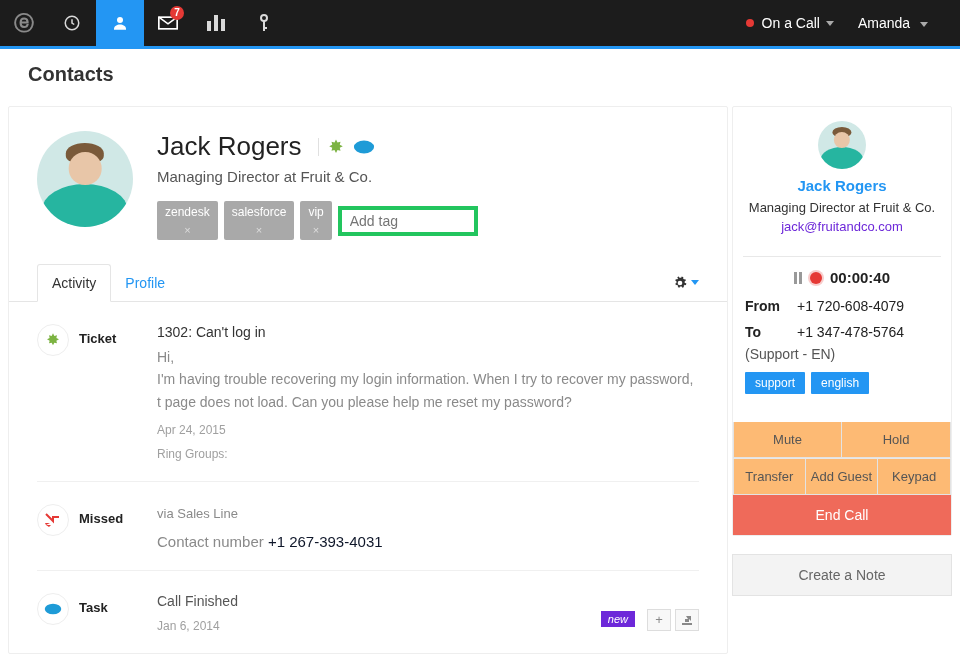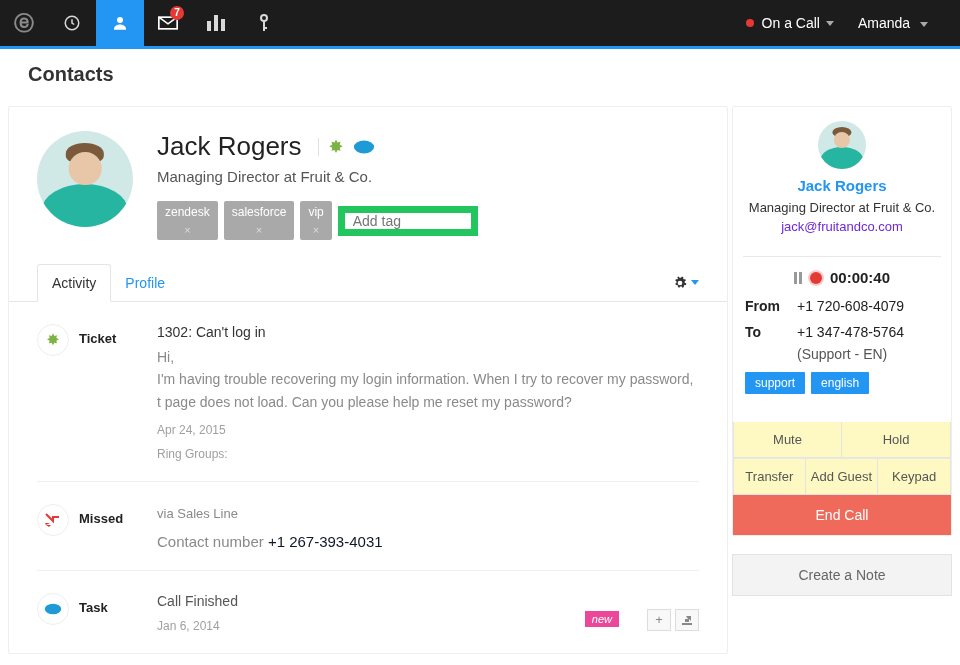--- a/index.html
+++ b/index.html
@@ -26,63 +26,63 @@
   .avatar-face { position: absolute; left: 50%; top: 22%; transform: translateX(-50%); width: 34%; height: 34%; background: #e8c6a8; border-radius: 50%; }
   .avatar-body { position: absolute; left: 50%; bottom: -10%; transform: translateX(-50%); width: 90%; height: 55%; background: #26b5a0; border-radius: 50% 50% 0 0; }
   .avatar-hair { position: absolute; left: 50%; top: 12%; transform: translateX(-50%); width: 40%; height: 22%; background: #7a5a3a; border-radius: 50% 50% 40% 40%; }
   .contact-name { font-size: 26px; font-weight: 400; color: #222; }
   .name-row { display: flex; align-items: center; gap: 12px; }
   .service-icons { display: flex; gap: 8px; align-items: center; padding-left: 8px; border-left: 1px solid #e0e0e0; margin-left: 4px; }
   .contact-title { color: #555; font-size: 15px; margin-top: 6px; }
   .tags-row { margin-top: 16px; display: flex; gap: 6px; align-items: center; }
   .tag-chip { background: #a9a9a9; color: #fff; font-size: 12px; padding: 4px 8px; border-radius: 2px; display: flex; align-items: center; gap: 5px; flex-direction: column; }
   .tag-chip .x { color: #ddd; font-size: 11px; cursor: pointer; }
-  .add-tag-input { border: 7px solid #22c55e; height: 30px; padding: 0 8px; font-size: 14px; width: 140px; color: #888; }
+  .add-tag-input { border: 4px solid #22c55e; height: 30px; padding: 0 8px; font-size: 14px; width: 140px; color: #888; }
   .tabs-row { display: flex; align-items: center; border-bottom: 1px solid #e5e5e5; margin-top: 24px; padding: 0 28px; position: relative; }
   .tab { padding: 10px 14px; font-size: 14px; cursor: pointer; }
   .tab.active { border: 1px solid #e5e5e5; border-bottom: 1px solid #fff; border-radius: 3px 3px 0 0; margin-bottom: -1px; color: #333; }
   .tab.inactive { color: #2396f3; }
   .gear-area { margin-left: auto; color: #333; display: flex; align-items: center; gap: 4px; cursor: pointer; }
   .gear-caret { width: 0; height: 0; border-left: 4px solid transparent; border-right: 4px solid transparent; border-top: 5px solid #2396f3; display: inline-block; }
   .feed { padding: 0 28px; }
   .feed-item { display: flex; padding: 22px 0 0 0; gap: 20px; border-top: 1px solid #f0f0f0; margin-top: 0; }
   .feed-item:first-child { border-top: none; }
   .feed-iconcol { width: 100px; display: flex; align-items: flex-start; gap: 10px; }
   .circle-icon { width: 32px; height: 32px; border-radius: 50%; background: #fff; border: 1px solid #eee; display: flex; align-items: center; justify-content: center; flex: none; }
   .feed-type { font-weight: 700; font-size: 13px; color: #222; padding-top: 7px; }
   .feed-body { flex: 1; padding-bottom: 20px; position: relative; }
   .feed-title { font-size: 14px; color: #333; margin-bottom: 6px; }
   .feed-text { font-size: 14px; color: #8a8a8a; line-height: 1.6; }
   .feed-date { font-size: 12px; color: #a0a0a0; margin-top: 10px; }
   .feed-meta { font-size: 12px; color: #a0a0a0; margin-top: 10px; }
   .contact-number-line { font-size: 15px; color: #8a8a8a; }
   .contact-number-line .num { color: #0f172a; }
-  .new-badge { background: #ec4899; color: #fff; font-size: 11px; font-style: italic; padding: 2px 7px; position: absolute; right: 80px; bottom: 26px; }
+  .new-badge { background: #6d28d9; color: #fff; font-size: 11px; font-style: italic; padding: 2px 7px; position: absolute; right: 64px; bottom: 26px; }
   .feed-actions { position: absolute; right: 0; bottom: 22px; display: flex; gap: 4px; }
   .mini-btn { width: 24px; height: 22px; border: 1px solid #ddd; background: #f8f8f8; display: flex; align-items: center; justify-content: center; font-size: 13px; color: #888; cursor: pointer; }
   .sidepanel .card { border: 1px solid #eee; border-radius: 2px; background: #fff; }
   .side-head { text-align: center; padding: 14px 10px 10px; }
   .side-name { color: #2396f3; font-weight: 600; font-size: 15px; margin-top: 2px; }
   .side-sub { font-size: 13px; color: #333; margin-top: 6px; }
   .side-email { font-size: 13px; color: #6d28d9; margin-top: 4px; }
   .divider { border-top: 1px solid #e8e8e8; margin: 12px 10px; }
   .timer-row { text-align: center; font-size: 15px; font-weight: 600; color: #222; display: flex; align-items: center; justify-content: center; gap: 8px; }
   .pause-icon { display: inline-flex; gap: 2px; }
   .pause-icon span { width: 3px; height: 12px; background: #999; display: inline-block; }
   .rec-dot { width: 12px; height: 12px; border-radius: 50%; background: #e53935; display: inline-block; box-shadow: 0 0 0 2px rgba(229,57,53,0.25); }
   .fromto { padding: 0 12px; font-size: 14px; }
   .fromto-row { display: flex; margin: 10px 0; }
   .fromto-label { width: 52px; font-weight: 700; color: #222; }
   .fromto-val { color: #222; }
-  .fromto-sub { margin-left: 52px; color: #555; font-size: 14px; margin-top: -4px; margin-bottom: 10px; }
+  .fromto-sub { color: #555; font-size: 14px; margin-top: -4px; margin-bottom: 10px; }
   .side-tags { padding: 0 12px 14px; display: flex; gap: 6px; }
   .side-tag { background: #2396f3; color: #fff; font-size: 12px; padding: 4px 10px; border-radius: 1px; }
   .btn-grid { display: grid; grid-template-columns: 1fr 1fr 1fr; border-top: 1px solid #e8e8e8; }
   .btn-grid.two { grid-template-columns: 1fr 1fr; }
-  .call-btn { background: #fef9c3; border: 1px solid #e3e3e3; color: #555; font-size: 13px; text-align: center; padding: 10px 0; cursor: pointer; }
+  .call-btn { background: #fdba74; border: 1px solid #e3e3e3; color: #555; font-size: 13px; text-align: center; padding: 10px 0; cursor: pointer; }
   .btn-grid .call-btn + .call-btn { border-left: none; }
   .btn-grid.two { border-top: none; }
   .btn-grid .call-btn { border-top: none; }
   .end-call { background: #ef6a5a; color: #fff; text-align: center; padding: 12px 0; font-size: 14px; cursor: pointer; }
   .note-btn { margin-top: 18px; border: 1px solid #e3e3e3; background: #f3f3f3; color: #666; text-align: center; padding: 12px 0; font-size: 14px; cursor: pointer; }
 </style>
 </head>
 <body>
 
 <div class="topbar">

